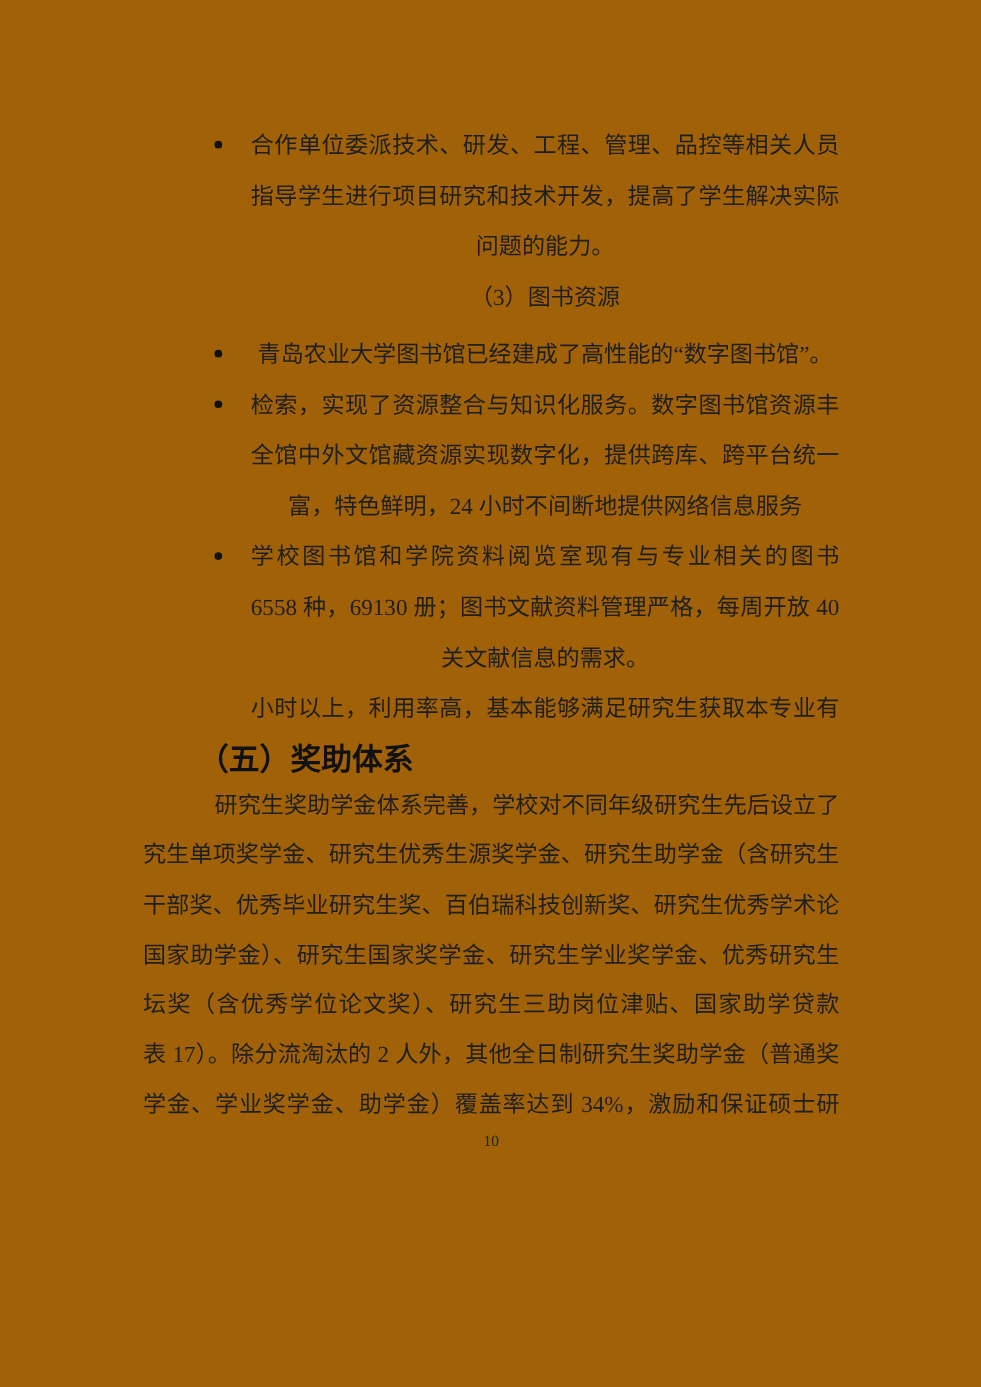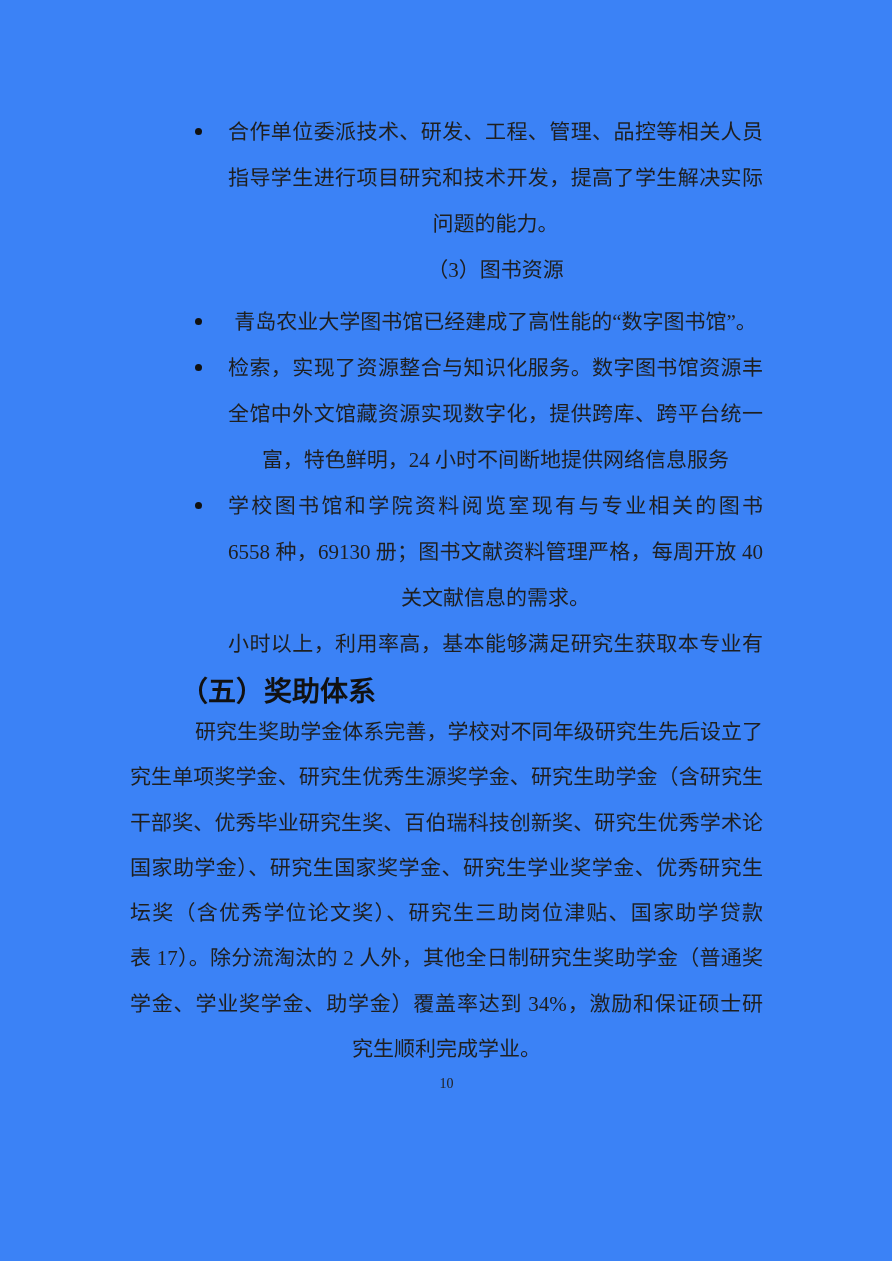--- a/index.html
+++ b/index.html
@@ -4,21 +4,21 @@
 <style>
   html, body {
     margin: 0;
     padding: 0;
     background: #ffffff;
   }
   .page {
     position: relative;
     width: 892px;
     height: 1261px;
-    background: #3b82f6;
+    background: #a16207;
     font-family: "Liberation Serif", "DejaVu Serif", serif;
     color: #1f1f1f;
     overflow: hidden;
   }
   .content {
     position: absolute;
     left: 130px;
     top: 109px;
     width: 633px;
   }
@@ -120,19 +120,18 @@
     <div class="heading">（五）奖助体系</div>
 
     <div class="para">
       <div class="ln jl indent">研究生奖助学金体系完善，学校对不同年级研究生先后设立了</div>
       <div class="ln jl">究生单项奖学金、研究生优秀生源奖学金、研究生助学金（含研究生</div>
       <div class="ln jl">干部奖、优秀毕业研究生奖、百伯瑞科技创新奖、研究生优秀学术论</div>
       <div class="ln jl">国家助学金）、研究生国家奖学金、研究生学业奖学金、优秀研究生</div>
       <div class="ln jl">坛奖（含优秀学位论文奖）、研究生三助岗位津贴、国家助学贷款（附</div>
       <div class="ln jl">表 17）。除分流淘汰的 2 人外，其他全日制研究生奖助学金（普通奖</div>
       <div class="ln jl">学金、学业奖学金、助学金）覆盖率达到 34%，激励和保证硕士研</div>
-      <div class="ln">究生顺利完成学业。</div>
     </div>
 
     <div class="pagenum">10</div>
 
   </div>
 </div>
 
 </body></html>

